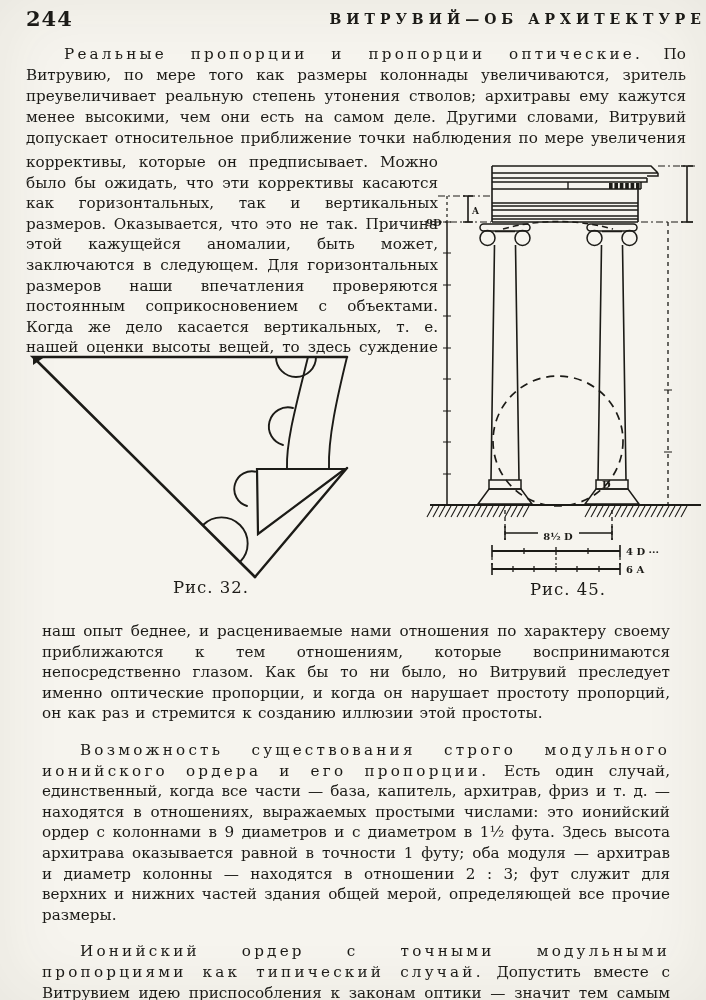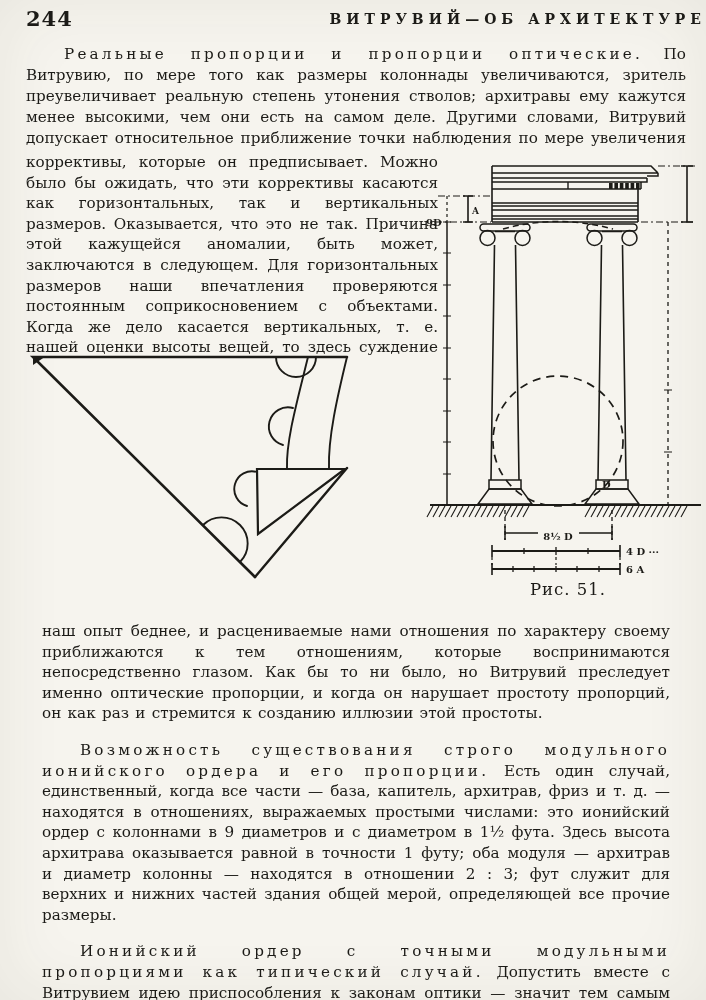--- a/index.html
+++ b/index.html
@@ -41,20 +41,21 @@
     <path d="M293 9 C283 50 271 92 272 120 M332 9 C322 50 313 90 314 120" stroke-width="1.9"></path>
     <path d="M261 9 A20 20 0 0 0 301 9" stroke-width="1.9"></path>
     <path d="M278 60 A19 19 0 0 0 268 97" stroke-width="1.9"></path>
     <path d="M242 124 A17 17 0 0 0 232 158" stroke-width="1.9"></path>
     <path d="M188 177 A26 26 0 0 1 225 214" stroke-width="1.9"></path>
     <polygon points="242,121 330,121 243,186" fill="#f6f4ee" stroke-width="2.2"></polygon>
     <path d="M332 120 L240 229" stroke-width="2.4"></path>
     <path d="M332 9 L18 9 L240 229" stroke-width="2.6"></path>
     <polygon points="18,8 31,8 18,17" fill="#1c1b17" stroke="none"></polygon>
   </svg>
+  <div class="caption" style="left:131px; top:578px;">Рис. 32.</div>
 
   <svg viewBox="0 0 281 450" style="left:425px; top:150px; width:281px; height:450px" fill="none" stroke="#1c1b17" stroke-width="1.4" stroke-linecap="butt">
 
     <g>
       <path d="M67 16 H226 L233 23 M67 23 H233 M233 23 V26 H222 M67 28 H222 M222 28 V32 H216 M67 32 H216 M67 39 H216 M216 32 V39" stroke-width="1.5"></path>
       <path d="M143 32 V39"></path>
       <g fill="#1c1b17" stroke="none">
         <rect x="184" y="33" width="3.6" height="6"></rect>
           <rect x="189.4" y="33" width="3.6" height="6"></rect>
         <rect x="194.8" y="33" width="3.6" height="6"></rect>
@@ -140,21 +141,21 @@
 
     <g fill="#1c1b17" stroke="none" font-weight="bold">
       <text x="1" y="76" font-size="10">9D</text>
       <text x="47" y="64" font-size="9">A</text>
       <text x="177" y="338" font-size="10">D</text>
       <text x="133" y="390" font-size="10" text-anchor="middle">8½ D</text>
       <text x="201" y="405" font-size="10">4 D ···</text>
       <text x="201" y="423" font-size="10">6 A</text>
     </g>
   </svg>
-  <div class="caption" style="left:488px; top:580px;">Рис. 51.</div>
+  <div class="caption" style="left:488px; top:580px;">Рис. 45.</div>
 
   <div class="txt" id="bottomtext">
     <p>наш опыт беднее, и расцениваемые нами отношения по характеру своему приближаются к тем отношениям, которые воспринимаются непосредственно глазом. Как бы то ни было, но Витрувий преследует именно оптические пропорции, и когда он нарушает простоту пропорций, он как раз и стремится к созданию иллюзии этой простоты.</p>
     <p class="indent"><span class="razr">Возможность существования строго модульного ионийского ордера и его пропорции.</span><span> Есть один случай, единственный, когда все части — база, капитель, архитрав, фриз и т. д. — находятся в отношениях, выражаемых простыми числами: это ионийский ордер с колоннами в 9 диаметров и с диаметром в 1½ фута. Здесь высота архитрава оказывается равной в точности 1 футу; оба модуля — архитрав и диаметр колонны — находятся в отношении 2 : 3; фут служит для верхних и нижних частей здания общей мерой, определяющей все прочие размеры.</span></p>
     <p class="indent"><span class="razr">Ионийский ордер с точными модульными пропорциями как типический случай.</span><span> Допустить вместе с Витрувием идею приспособления к законам оптики — значит тем самым признать существование типа, в который вносятся те или иные коррективы. И если этот ионийский тип характеризуется модульной простотой, то он, видимо, и определяется всеми изложенными выше чертами. Нормальный ионийский ордер являлся бы, таким образом, ордером с колоннами высотою в 13½ футов или в 9 диаметров.</span></p>
   </div>
 
 </div>
 
 </body></html>

